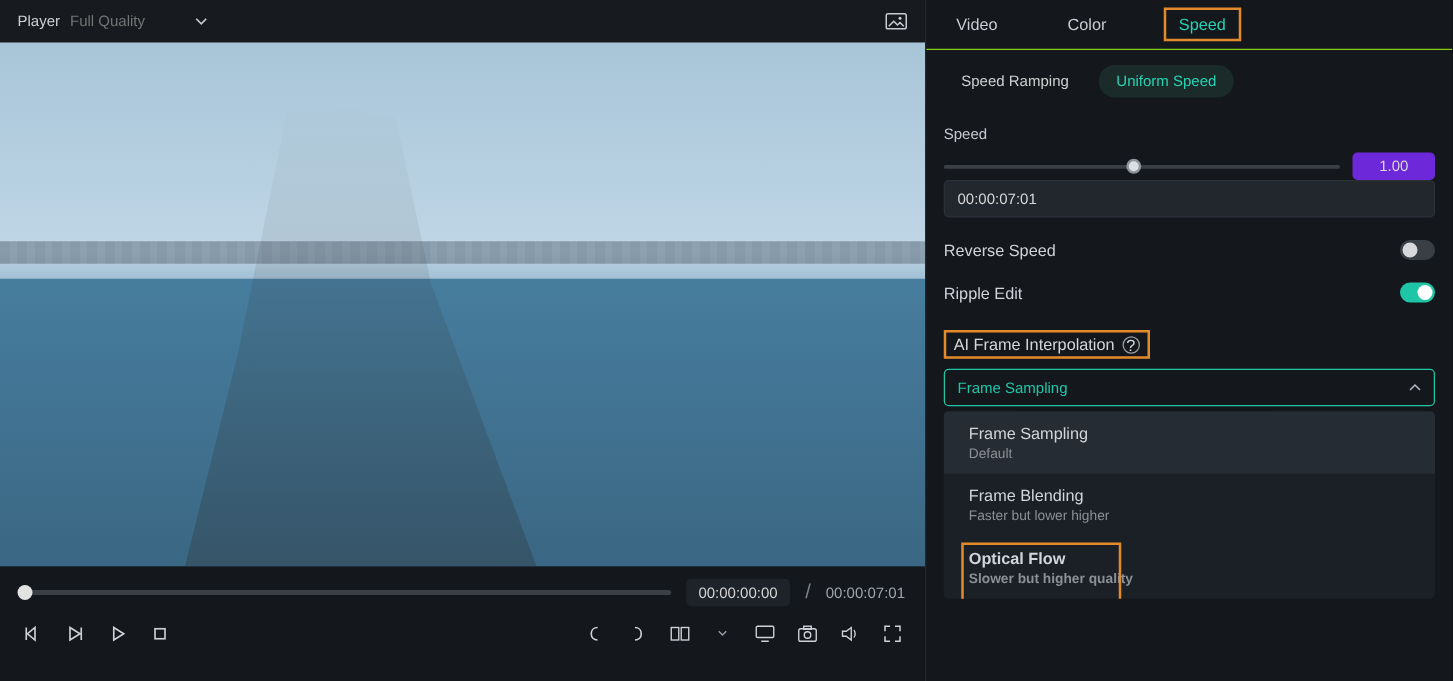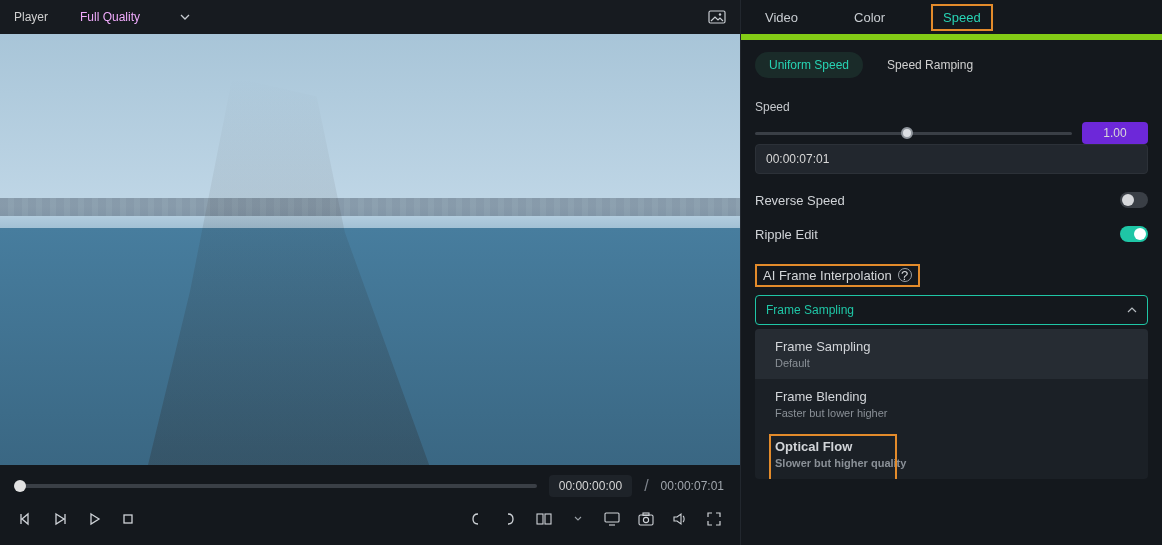--- a/index.html
+++ b/index.html
@@ -1,37 +1,37 @@
 <!DOCTYPE html>
 <html><head>
 <meta charset="utf-8">
 <style>
 * { margin: 0; padding: 0; box-sizing: border-box; font-family: -apple-system, BlinkMacSystemFont, "Segoe UI", Arial, sans-serif; }
 body { background: #0d1117; color: #e6e6e6; width: 1162px; height: 545px; overflow: hidden; display: flex; }
 .left-panel { width: 740px; background: #14181d; display: flex; flex-direction: column; position: relative; }
 .player-bar { height: 34px; display: flex; align-items: center; padding: 0 14px; background: #171b20; }
-.player-label { font-size: 12px; color: #d0d0d0; margin-right: 32px; }
-.quality-dd { display: flex; align-items: center; font-size: 12px; color: #f0abfc; cursor: pointer; }
+.player-label { font-size: 12px; color: #d0d0d0; margin-right: 8px; }
+.quality-dd { display: flex; align-items: center; font-size: 12px; color: #737373; cursor: pointer; }
 .quality-dd .chev { margin-left: 40px; }
 .player-bar .pic-icon { margin-left: auto; width: 18px; height: 14px; }
 .video-area { flex: 1; background: linear-gradient(180deg,#a8c5d8 0%, #bfd6e6 40%, #4a7fa0 60%, #3c6a88 100%); position: relative; overflow: hidden; }
 .video-area::after { content:""; position:absolute; left:20%; bottom:0; width:38%; height:90%; background: linear-gradient(180deg, rgba(40,30,25,.0), rgba(40,30,25,.25)); clip-path: polygon(30% 0,60% 5%,70% 40%,100% 100%,0 100%,15% 55%); }
 .city-line { position:absolute; left:0; right:0; top:38%; height:18px; background: repeating-linear-gradient(90deg,#5a6a7a 0 8px,#647583 8px 14px); opacity:.55; }
 .sea { position:absolute; left:0; right:0; top:45%; bottom:0; background: linear-gradient(180deg,#477d9e,#3a6783); }
-.bottom-bar { background:#14181d; padding: 10px 16px 16px; }
+.bottom-bar { background:#14181d; padding: 10px 16px 28px; }
 .scrub-row { display:flex; align-items:center; gap:12px; margin-bottom: 12px; }
 .scrub-track { flex:1; height:4px; background:#3a3f46; border-radius:2px; position:relative; }
 .scrub-head { position:absolute; left:0; top:50%; transform:translate(-2px,-50%); width:12px; height:12px; border-radius:50%; background:#e2e2e2; }
 .time-box { background:#1e2329; border-radius:4px; padding:4px 10px; font-size:12px; color:#d6d6d6; }
 .time-total { font-size:12px; color:#a0a6ad; }
 .controls-row { display:flex; align-items:center; gap:14px; }
 .ctrl-ico { width:20px; height:20px; display:flex; align-items:center; justify-content:center; color:#cfd3d8; cursor:pointer; }
 .controls-row .spacer { flex:1; }
 .right-panel { flex:1; background:#14181d; border-left:1px solid #22272e; display:flex; flex-direction:column; }
-.tab-row { height:40px; display:flex; align-items:center; padding:0 14px; gap:36px; border-bottom:6px solid #84cc16; }
+.tab-row { height:40px; display:flex; align-items:center; padding:0 14px; gap:36px; border-bottom:1px solid #84cc16; }
 .tab { font-size:13px; color:#c9cdd2; cursor:pointer; padding:6px 10px; }
 .tab.active { color:#27d3b4; border:2px solid #e38b2b; padding:4px 10px; }
 .seg-row { padding:12px 14px 4px; display:flex; gap:10px; }
 .seg-pill { border-radius:16px; padding:6px 14px; font-size:12px; cursor:pointer; }
 .seg-pill.active { background:#1a2b29; color:#27d3b4; }
 .seg-pill.inactive { color:#d0d0d0; }
 .panel-body { padding: 10px 14px 0; flex:1; overflow:hidden; }
 .field-label { font-size:12px; color:#c6c9cd; margin:8px 0 8px; }
 .slider-row { display:flex; align-items:center; gap:10px; }
 .slider-track { flex:1; height:3px; background:#3a3f46; border-radius:2px; position:relative; }
@@ -39,21 +39,21 @@
 .value-box { width:66px; text-align:center; background:#6d28d9; border-radius:4px; padding:4px 6px; font-size:12px; color:#d8d8d8; }
 .input-box { background:#22272e; border:1px solid #2c3138; border-radius:4px; padding:7px 10px; font-size:12px; color:#d8d8d8; }
 .toggle-row { display:flex; align-items:center; justify-content:space-between; margin-top:18px; }
 .toggle-label { font-size:13px; color:#d0d3d7; }
 .toggle { width:28px; height:16px; border-radius:10px; position:relative; cursor:pointer; }
 .toggle .knob { position:absolute; top:2px; width:12px; height:12px; border-radius:50%; background:#d6d8db; }
 .toggle.off { background:#3a3f46; }
 .toggle.off .knob { left:2px; }
 .toggle.on { background:#1fc6a6; }
 .toggle.on .knob { right:2px; background:#fff; }
-.section-head { display:inline-flex; align-items:flex-start; gap:6px; border:2px solid #e38b2b; padding:2px 6px; margin-top:22px; }
+.section-head { display:inline-flex; align-items:flex-end; gap:6px; border:2px solid #e38b2b; padding:2px 6px; margin-top:22px; }
 .section-head span { font-size:13px; color:#d4d7da; }
 .help-ico { width:14px; height:14px; border:1px solid #9aa0a6; border-radius:50%; display:flex; align-items:center; justify-content:center; font-size:9px; color:#b6bbc0; }
 .select-box { margin-top:8px; border:1px solid #1fc6a6; border-radius:4px; padding:7px 10px; font-size:12px; color:#1fc6a6; display:flex; align-items:center; justify-content:space-between; cursor:pointer; }
 .select-box .chev { color:#b6bbc0; }
 .options-list { margin-top:4px; background:#1b2026; border-radius:4px; overflow:hidden; }
 .opt { padding:10px 20px 10px; cursor:pointer; }
 .opt:hover, .opt.hover { background:#262c33; }
 .opt-title { font-size:13px; color:#d2d5d9; }
 .opt-sub { font-size:11px; color:#8a9097; margin-top:3px; }
 .opt.highlight { position:relative;font-weight:bold; }
@@ -168,22 +168,22 @@
 </div>
 
 <div class="right-panel">
   <div class="tab-row">
     <span class="tab">Video</span>
     <span class="tab">Color</span>
     <span class="tab active">Speed</span>
   </div>
 
   <div class="seg-row">
+    <div class="seg-pill inactive">Speed Ramping</div>
     <div class="seg-pill active">Uniform Speed</div>
-    <div class="seg-pill inactive">Speed Ramping</div>
   </div>
 
   <div class="panel-body">
     <div class="field-label">Speed</div>
     <div class="slider-row">
       <div class="slider-track">
         <div class="slider-thumb"></div>
       </div>
       <div class="value-box">1.00</div>
     </div>

